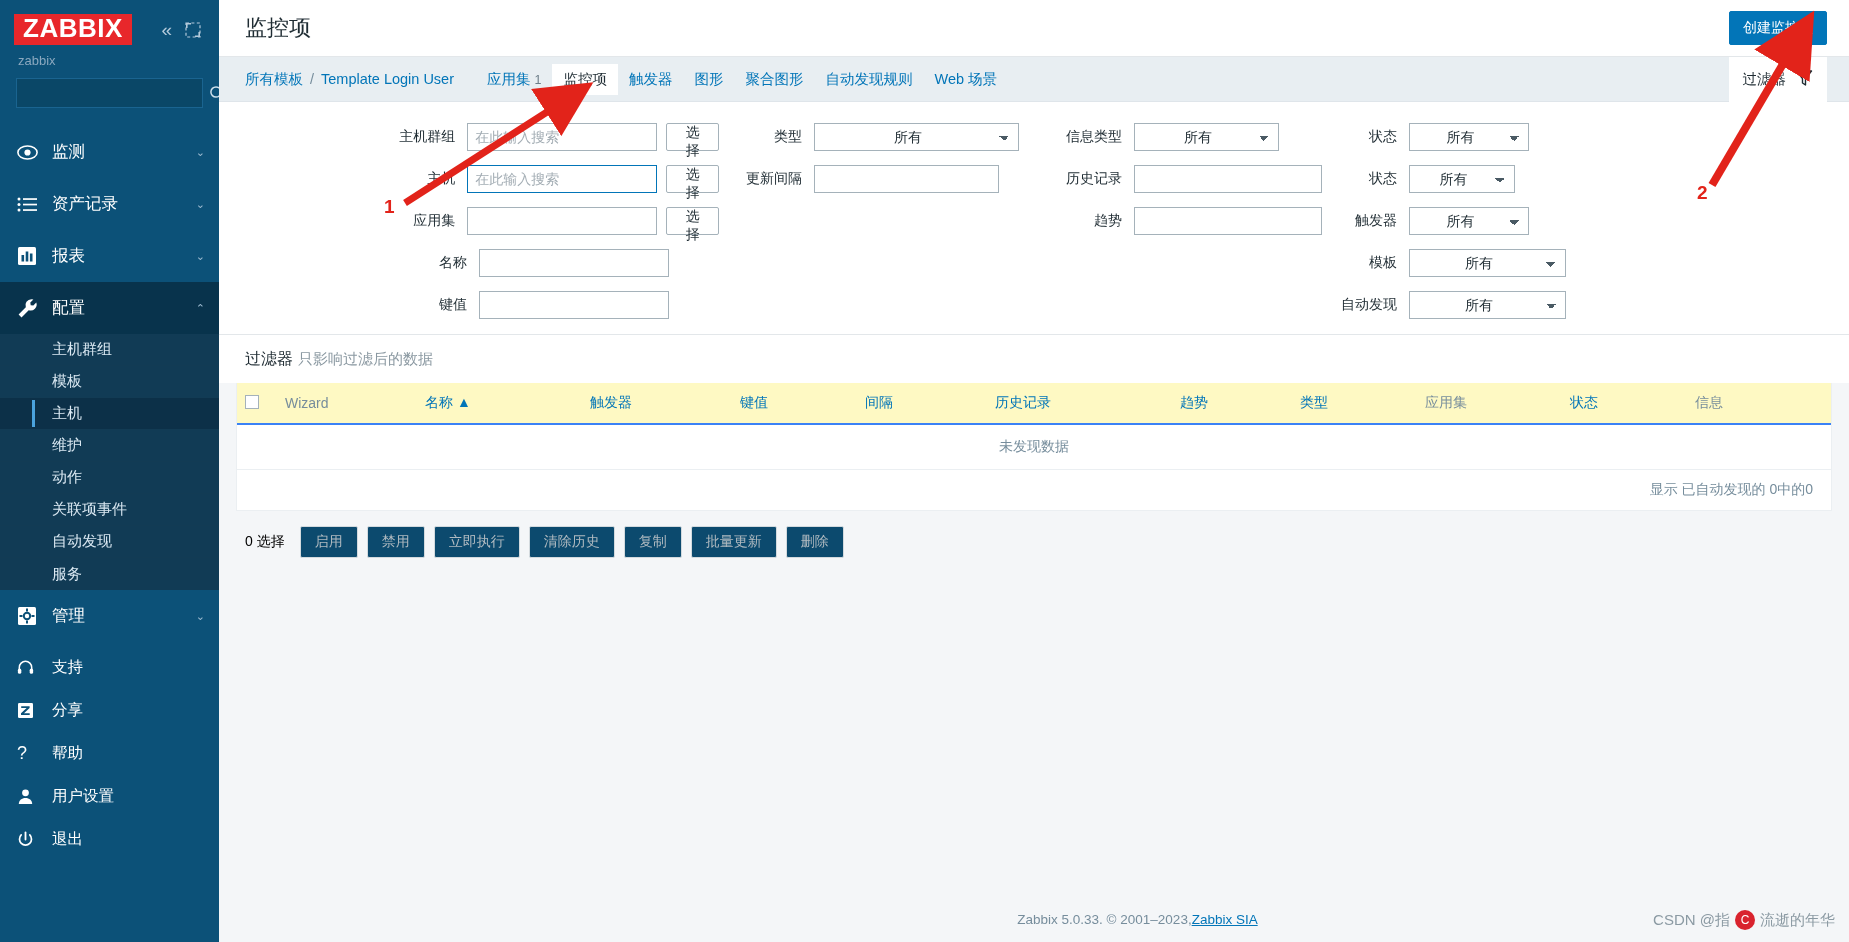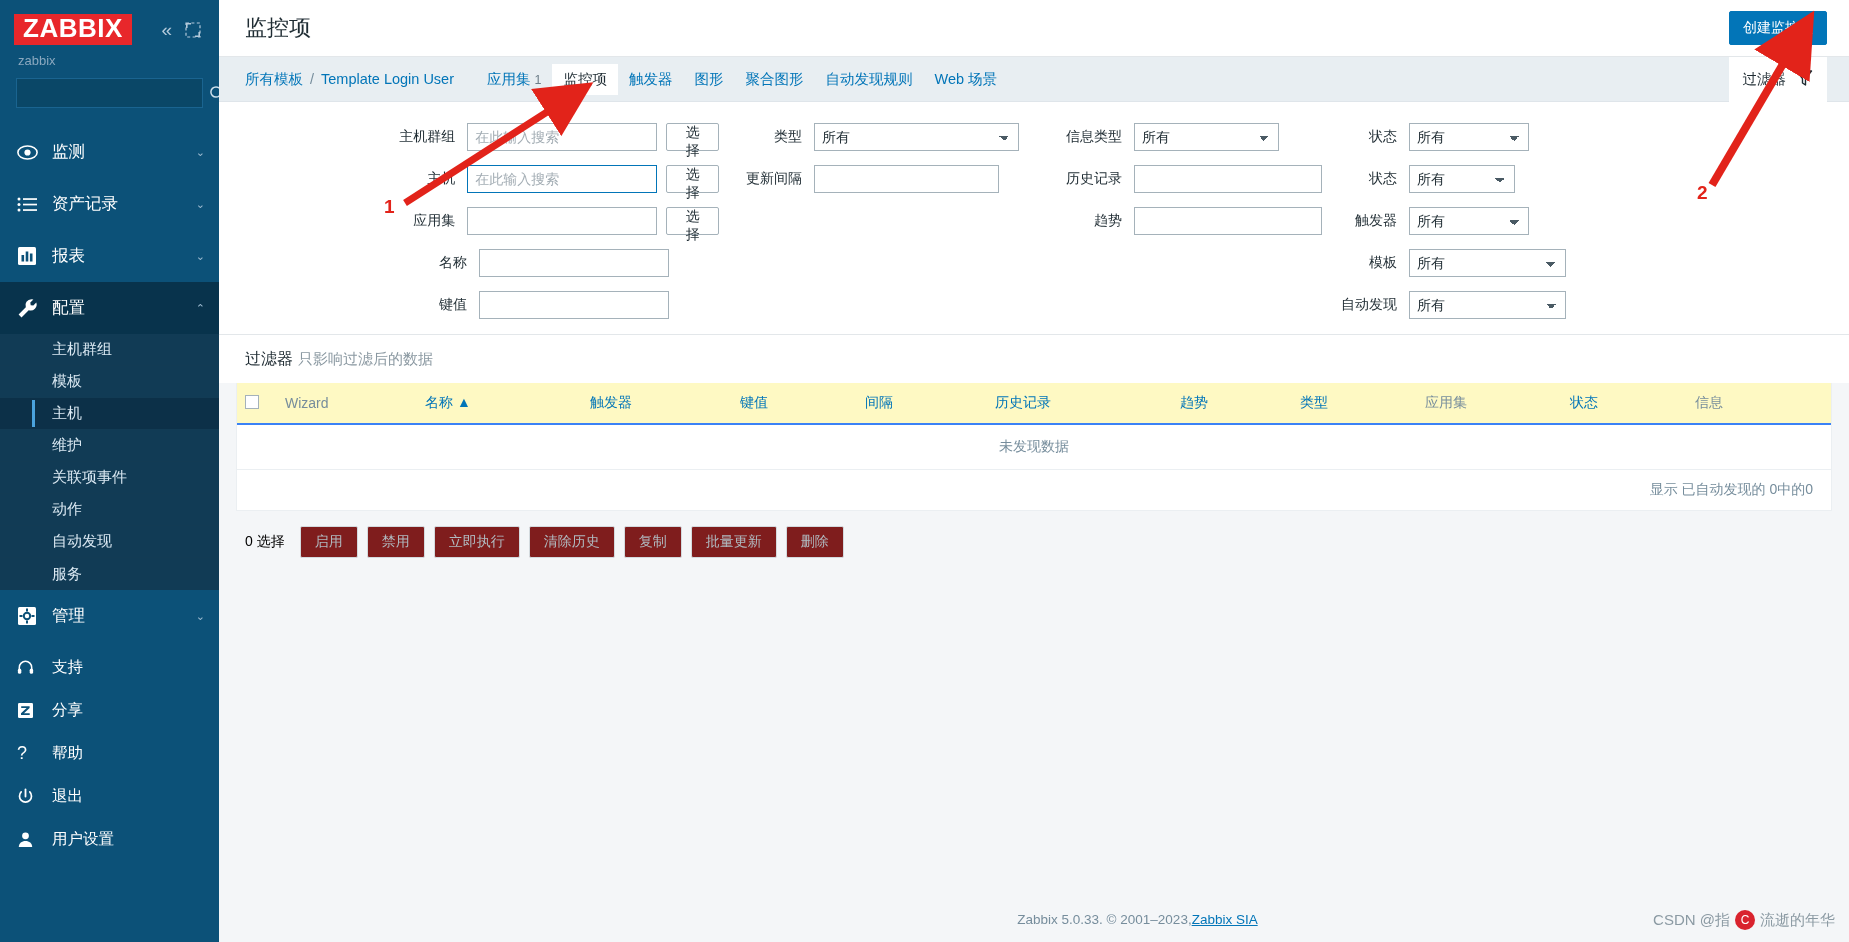--- a/index.html
+++ b/index.html
@@ -117,21 +117,21 @@
   }
   .finput::placeholder { color:#a3adb4; }
   .finput.focused { border:1px solid #0275b8; }
   .fselect {
     height:28px; border:1px solid #a5b2ba; background:#fff; font-size:14px;
     padding:0 24px 0 7px; color:#1f2c33; outline:none;
     -webkit-appearance:none; appearance:none;
     font-family:"Liberation Sans",sans-serif;
     background-image:linear-gradient(45deg,transparent 50%,#4a5a64 50%),linear-gradient(135deg,#4a5a64 50%,transparent 50%);
     background-position:calc(100% - 14px) 12px, calc(100% - 9px) 12px;
-    background-size:5px 5px,5px 5px; background-repeat:no-repeat;
+    background-size:5px 5px,5px 5px; background-repeat:no-repeat;text-align:center;
   }
   .btn-select {
     height:28px; border:1px solid #a5b2ba; background:#fff; color:#1f2c33;
     font-size:14px; padding:0 12px; margin-left:9px; cursor:pointer;
     font-family:"Liberation Sans",sans-serif; border-radius:2px;
   }
   .filter-actions { display:flex; justify-content:center; gap:12px; padding:12px 0 14px 0; }
   .btn-apply {
     background:#0275b8; color:#fff; border:1px solid #0275b8; padding:6px 22px;
     font-size:14px; cursor:pointer; border-radius:2px; font-family:"Liberation Sans",sans-serif;
@@ -152,21 +152,21 @@
   }
   table.items th.plain { color:#768d9c; }
   table.items td { padding:13px 8px; font-size:14px; color:#768d9c; }
   .nodata { text-align:center; color:#768d9c; }
   .chkbox { width:14px; height:14px; border:1px solid #a5b2ba; display:inline-block; background:#fff; }
   .paging-row { text-align:right; padding:11px 18px; font-size:14px; color:#768d9c; background:#fff; border-top:1px solid #ebeff2;}
 
   .actionbar { display:flex; align-items:center; gap:9px; padding:15px 0 0 26px; }
   .sel-count { font-size:14px; color:#000000; padding-right:6px; }
   .btn-dis {
-    background:#7f1d1d; color:#b0bac0; border:1px solid #d3dade; padding:6px 14px;
+    background:#0c4a6e; color:#b0bac0; border:1px solid #d3dade; padding:6px 14px;
     font-size:14px; border-radius:2px; cursor:default; font-family:"Liberation Sans",sans-serif;
   }
 
   .footer { position:absolute; left:207px; right:0; bottom:0; height:46px;
     display:flex; align-items:center; justify-content:center; font-size:13.5px; color:#768d9c; }
   .footer a { color:#0275b8; text-decoration:underline; }
 
   .watermark { position:absolute; right:14px; bottom:12px; font-size:15px; color:#8b9aa3; display:flex; align-items:center; gap:5px;}
   .wm-badge { width:20px; height:20px; border-radius:50%; background:#d9232e; color:#fff;
     font-size:12px; display:flex; align-items:center; justify-content:center; }
@@ -264,24 +264,24 @@
       <div class="sub-item">
           <span>模板</span>
         </div>
       <div class="sub-item active">
           <span>主机</span>
         </div>
       <div class="sub-item">
           <span>维护</span>
         </div>
       <div class="sub-item">
+          <span>动作</span>
+        </div>
+      <div class="sub-item">
           <span>关联项事件</span>
-        </div>
-      <div class="sub-item">
-          <span>动作</span>
         </div>
       <div class="sub-item">
           <span>自动发现</span>
         </div>
       <div class="sub-item" style="border-bottom:none;">
           <span>服务</span>
         </div>
     </div>
 
     <div class="nav-item">
@@ -321,34 +321,34 @@
         </span>
         <span class="ni-label">分享</span>
       </div>
       <div class="nav-small">
         <span class="ni-icon" style="font-size:18px;color:#fff;">?</span>
         <span class="ni-label">帮助</span>
       </div>
       <div class="nav-small">
         <span class="ni-icon">
           <svg width="17" height="17" viewBox="0 0 17 17">
+              <circle cx="8.5" cy="4.8" r="3.4" fill="#fff"></circle>
+              <path d="M1.8 16c0-3.7 3-6 6.7-6s6.7 2.3 6.7 6z" fill="#fff"></path>
+            </svg>
+        </span>
+        <span class="ni-label">用户设置</span>
+      </div>
+      <div class="nav-small">
+        <span class="ni-icon">
+          <svg width="17" height="17" viewBox="0 0 17 17">
               <path d="M8.5 1.4v7.1" stroke="#fff" stroke-width="1.8" fill="none" stroke-linecap="round"></path>
               <path d="M4.2 3.9a6 6 0 1 0 8.6 0" stroke="#fff" stroke-width="1.7" fill="none" stroke-linecap="round"></path>
             </svg>
         </span>
         <span class="ni-label">退出</span>
-      </div>
-      <div class="nav-small">
-        <span class="ni-icon">
-          <svg width="17" height="17" viewBox="0 0 17 17">
-              <circle cx="8.5" cy="4.8" r="3.4" fill="#fff"></circle>
-              <path d="M1.8 16c0-3.7 3-6 6.7-6s6.7 2.3 6.7 6z" fill="#fff"></path>
-            </svg>
-        </span>
-        <span class="ni-label">用户设置</span>
       </div>
     </div>
   </div>
 </div>
 
 <div id="main">
 
   <div class="page-head">
     <div class="page-title">监控项</div>
     <button class="btn-create">创建监控项</button>

